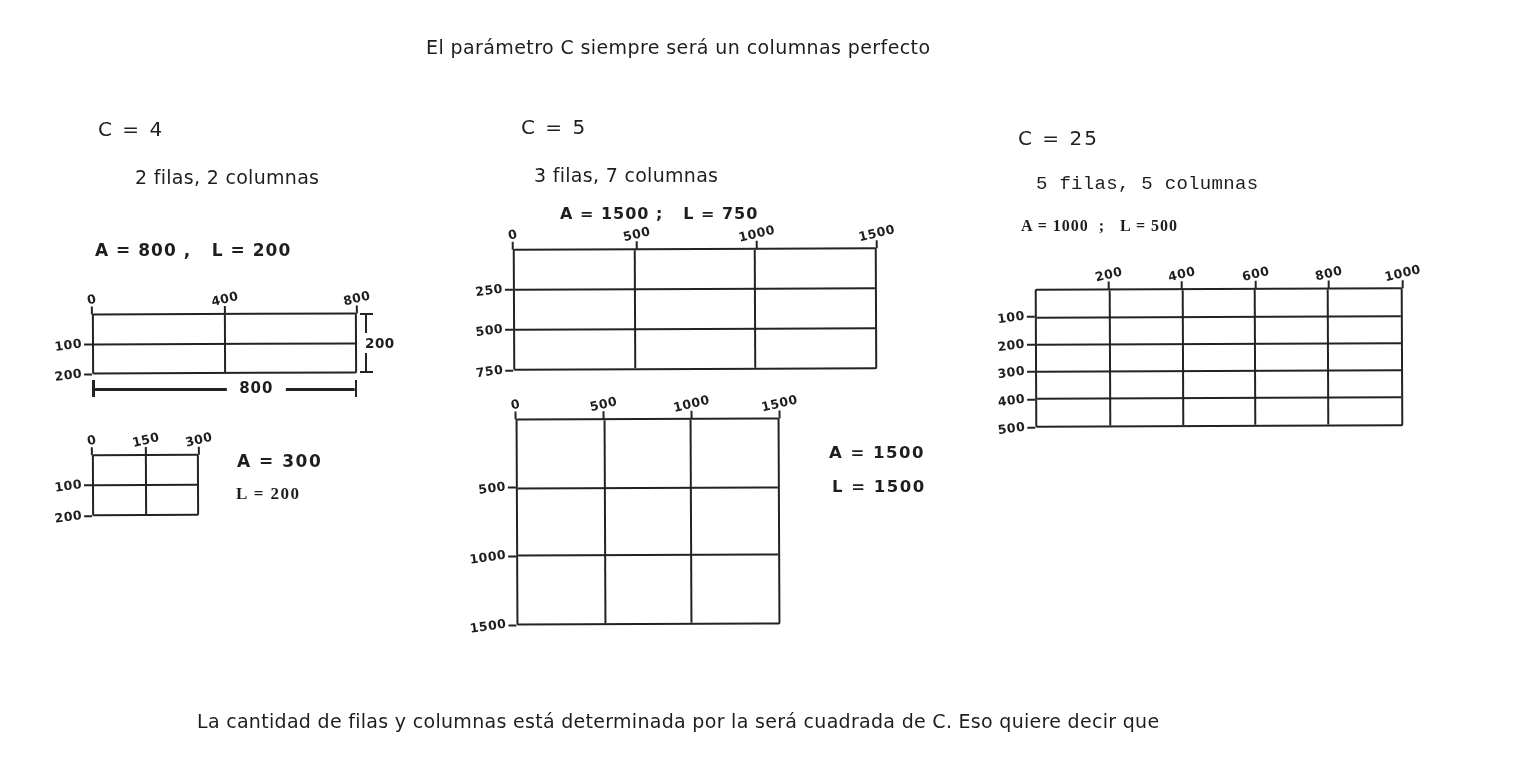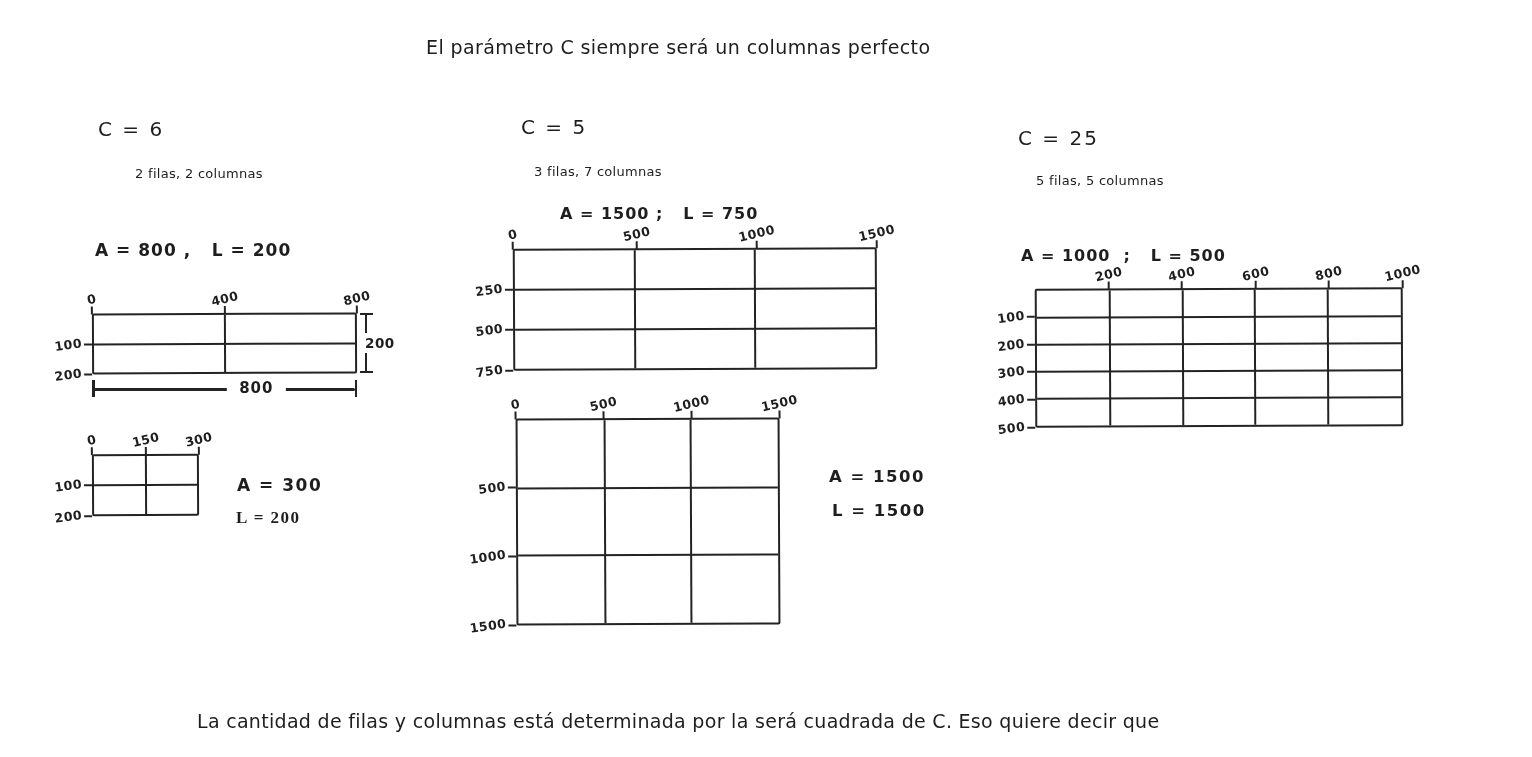--- a/index.html
+++ b/index.html
@@ -5,24 +5,24 @@
   * { margin:0; padding:0; box-sizing:border-box; }
   html,body { width:1532px; height:757px; background:#ffffff; overflow:hidden; }
   body {
     position:relative;
     font-family:"DejaVu Sans","Liberation Sans",sans-serif;
     color:#1e1e1e;
   }
   .abs { position:absolute; white-space:pre; }
   .title { font-size:19px; letter-spacing:.4px; }
   .c-head { font-size:20px; letter-spacing:2px; }
-  .sub { font-size:13px; letter-spacing:.3px; }
+  .sub { font-size:19px; letter-spacing:.3px; }
   .params { font-size:17px; font-weight:700; letter-spacing:1px; }
   .params.sm { font-size:16px; }
-  .side-lab { font-size:17px; font-weight:700; letter-spacing:1.5px;margin-top:24px; }
+  .side-lab { font-size:17px; font-weight:700; letter-spacing:1.5px; }
   .footer { font-size:19px; line-height:30px; letter-spacing:.3px; white-space:pre; }
 
   
   .grid { position:absolute; transform:rotate(-0.25deg); }
   .gridbox { position:absolute; inset:0; border:2px solid #232323; border-radius:2px; }
   .vline { position:absolute; top:0; bottom:0; width:2px; background:#232323; transform:translateX(-50%); }
   .hline { position:absolute; left:0; right:0; height:2px; background:#232323; transform:translateY(-50%); }
   .tlab { position:absolute; top:-7px; font-size:12.5px; font-weight:700; letter-spacing:.5px;
           transform:translate(-50%,-100%) rotate(-13deg); white-space:nowrap; }
   .ttick { position:absolute; top:-7px; width:2px; height:8px; background:#232323; transform:translateX(-50%); }
@@ -43,21 +43,21 @@
   .hmeasure .stemh { position:absolute; top:8px; left:2px; right:2px; height:2.5px; background:#232323; border-radius:2px; }
   .hmeasure .mlabelh { position:absolute; left:62%; top:8px; transform:translate(-50%,-50%);
           background:#fff; padding:0 12px; font-size:15px; font-weight:700; letter-spacing:1px; }
 </style>
 </head>
 <body>
 
 <div class="abs title" style="left:426px; top:36px;">El parámetro C siempre será un columnas perfecto</div>
 
 <section>
-  <div class="abs c-head" style="left:98px; top:117px;">C = 6</div>
+  <div class="abs c-head" style="left:98px; top:117px;">C = 4</div>
   <div class="abs sub" style="left:135px; top:166px;">2 filas, 2 columnas</div>
   <div class="abs params" style="left:95px; top:240px;">A = 800 ,   L = 200</div>
 
   <div class="grid" style="left:92px; top:313px; width:265px; height:61px;">
       <div class="gridbox">
         <div class="vline" style="left: 50%;"></div>
         <div class="hline" style="top: 50%;"></div>
       </div>
       <div class="tlab" style="left: 0%;">0</div>
       <div class="ttick" style="left: 0%;"></div>
@@ -154,22 +154,22 @@
       <div class="ltick" style="top: 66.7%;"></div>
       <div class="llab" style="top: 100%;">1500</div>
       <div class="ltick" style="top: 100%;"></div>
     </div>
   <div class="abs side-lab" style="left:829px; top:443px; font-size:16.5px;">A = 1500</div>
   <div class="abs side-lab" style="left:832px; top:477px; font-size:16.5px;">L = 1500</div>
 </section>
 
 <section>
   <div class="abs c-head" style="left:1018px; top:126px;">C = 25</div>
-  <div class="abs sub" style="left:1036px; top:173px;">5 filas, 5 columnas</div>
-  <div class="abs params sm" style="left:1021px; top:246px;">A = 1000  ;   L = 500</div>
+  <div class="abs sub" style="left:1036px; top:173px;font-family:Liberation Mono, monospace;">5 filas, 5 columnas</div>
+  <div class="abs params sm" style="left:1021px; top:217px;font-family:Liberation Serif, serif;">A = 1000  ;   L = 500</div>
 
   <div class="grid" style="left:1035px; top:288px; width:368px; height:139px;">
       <div class="gridbox">
         <div class="vline" style="left: 20%;"></div>
         <div class="vline" style="left: 40%;"></div>
         <div class="vline" style="left: 60%;"></div>
         <div class="vline" style="left: 80%;"></div>
         <div class="hline" style="top: 20%;"></div>
         <div class="hline" style="top: 40%;"></div>
         <div class="hline" style="top: 60%;"></div>

